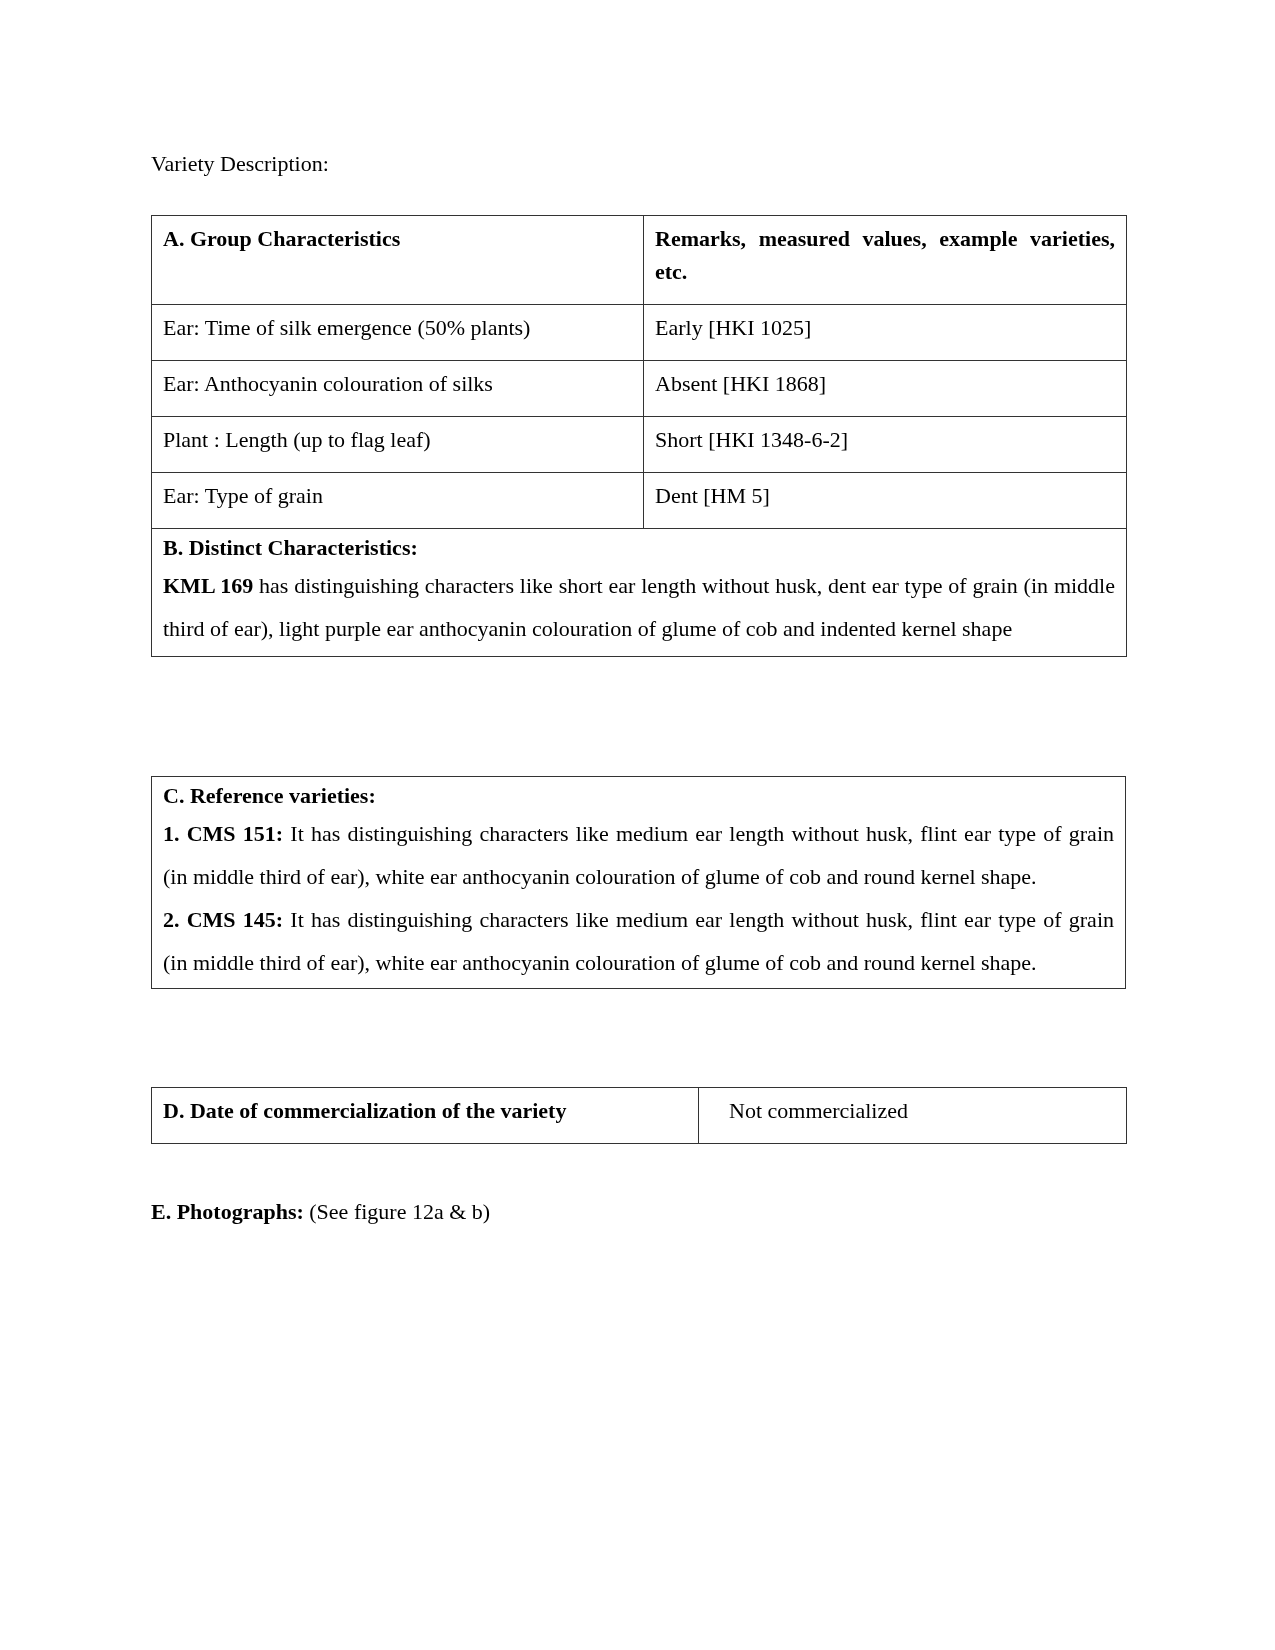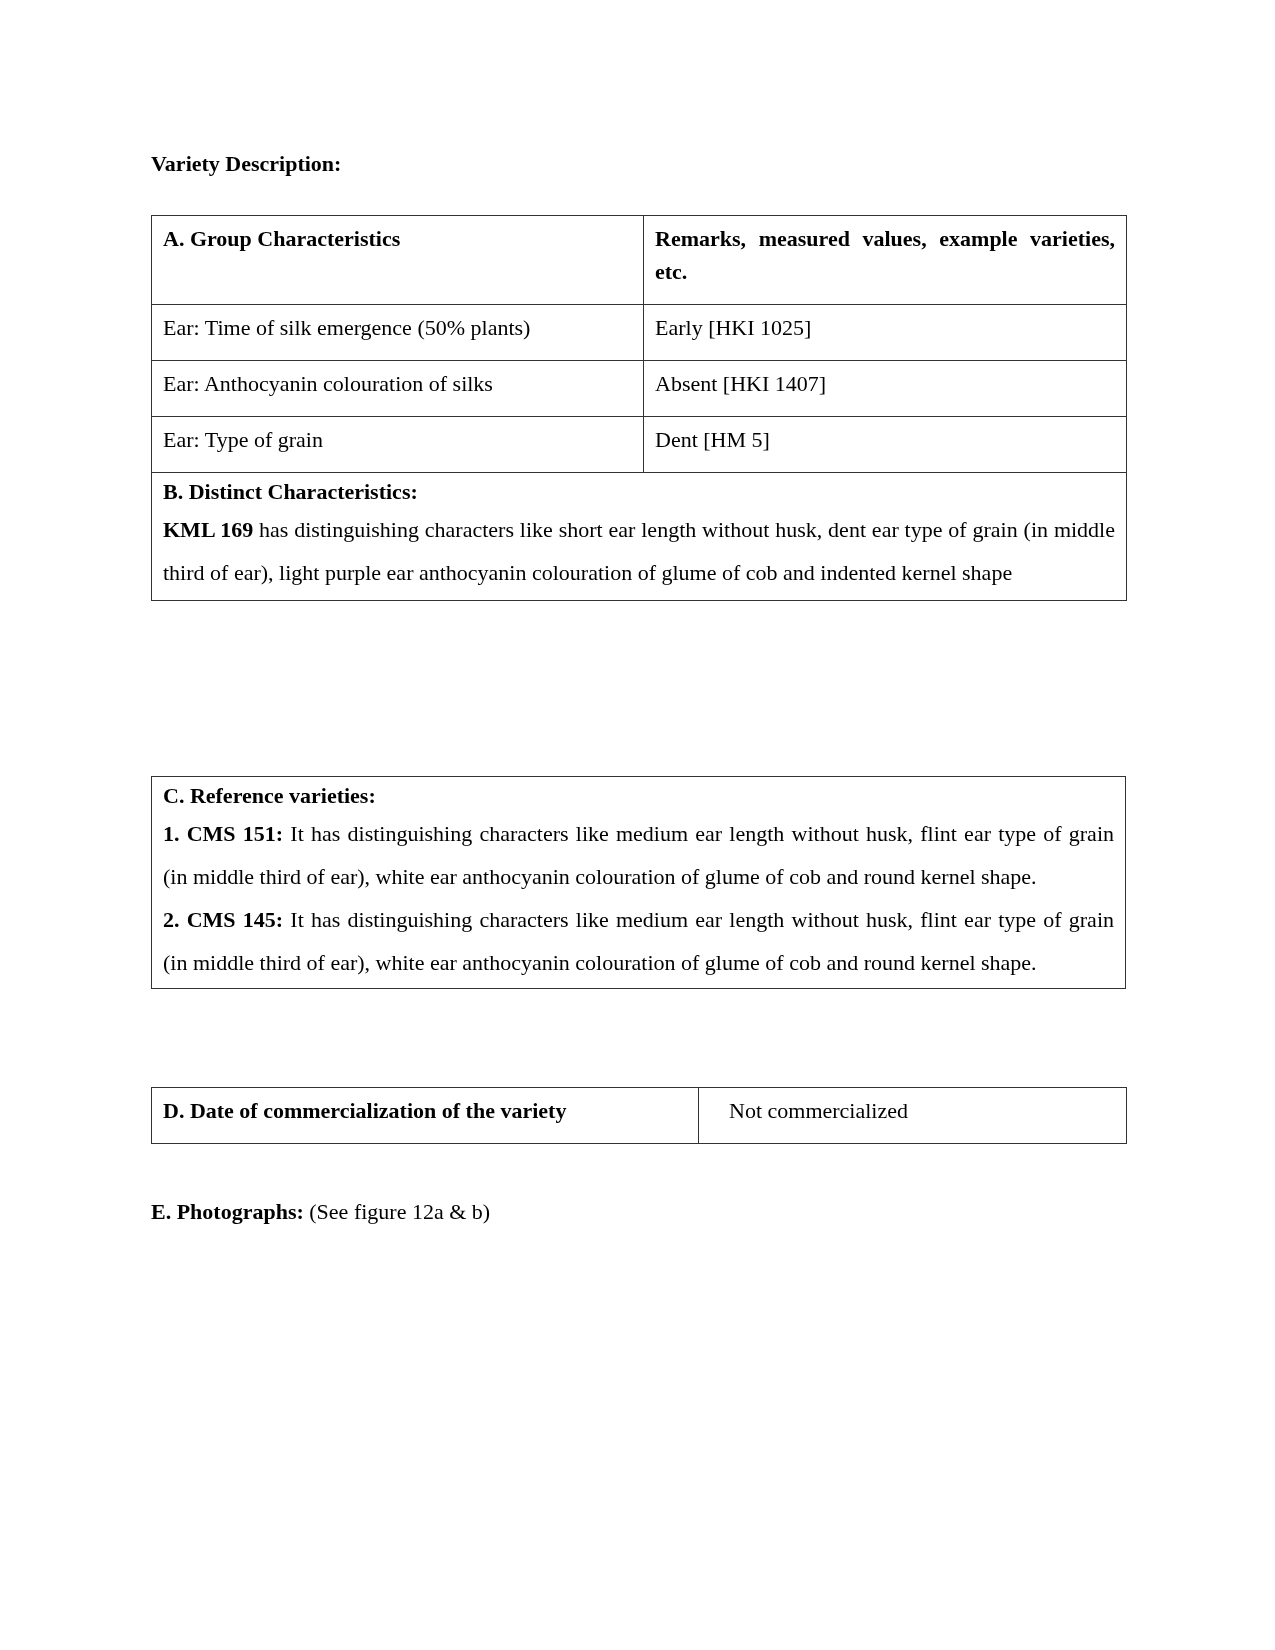--- a/index.html
+++ b/index.html
@@ -4,21 +4,21 @@
 <style>
   html, body { margin: 0; padding: 0; background: #ffffff; }
   body {
     width: 1275px; height: 1650px; position: relative; overflow: hidden;
     font-family: "Liberation Serif", "DejaVu Serif", serif;
     color: #000000;
     font-size: 22px;
   }
   .abs { position: absolute; }
   .title {
-    left: 151px; top: 150px; font-weight: bold; font-size: 22px; line-height: 28px;
+    left: 151px; top: 150px; font-weight: normal; font-size: 22px; line-height: 28px;
   }
   table {
     border-collapse: collapse;
     position: absolute;
     left: 151px;
     width: 975px;
     table-layout: fixed;
   }
   td {
     border: 1.5px solid #333333;
@@ -58,21 +58,25 @@
       <tr class="hdr">
     <td class="bold">A.  Group Characteristics</td>
     <td class="bold" style="text-align: justify;">Remarks, measured values, example varieties, etc.</td>
   </tr>
   <tr class="row">
     <td>Ear: Time of silk emergence (50% plants)</td>
     <td>Early [HKI 1025]</td>
   </tr>
   <tr class="row">
     <td>Ear: Anthocyanin colouration of silks</td>
-    <td>Absent  [HKI 1407]</td>
+    <td>Absent  [HKI 1868]</td>
+  </tr>
+  <tr class="row">
+    <td>Plant : Length (up to flag leaf)</td>
+    <td>Short  [HKI 1348-6-2]</td>
   </tr>
   <tr class="row">
     <td>Ear: Type of grain</td>
     <td>Dent  [HM 5]</td>
   </tr>
   <tr>
     <td colspan="2" class="b-cell">
       <div class="sec-head">B. Distinct Characteristics:</div>
       <div class="para"><span class="bold">KML 169</span><span> has distinguishing characters like short ear length without husk, dent ear type of grain (in middle third of ear), light purple ear anthocyanin colouration of glume of cob and indented kernel shape</span></div>
     </td>

